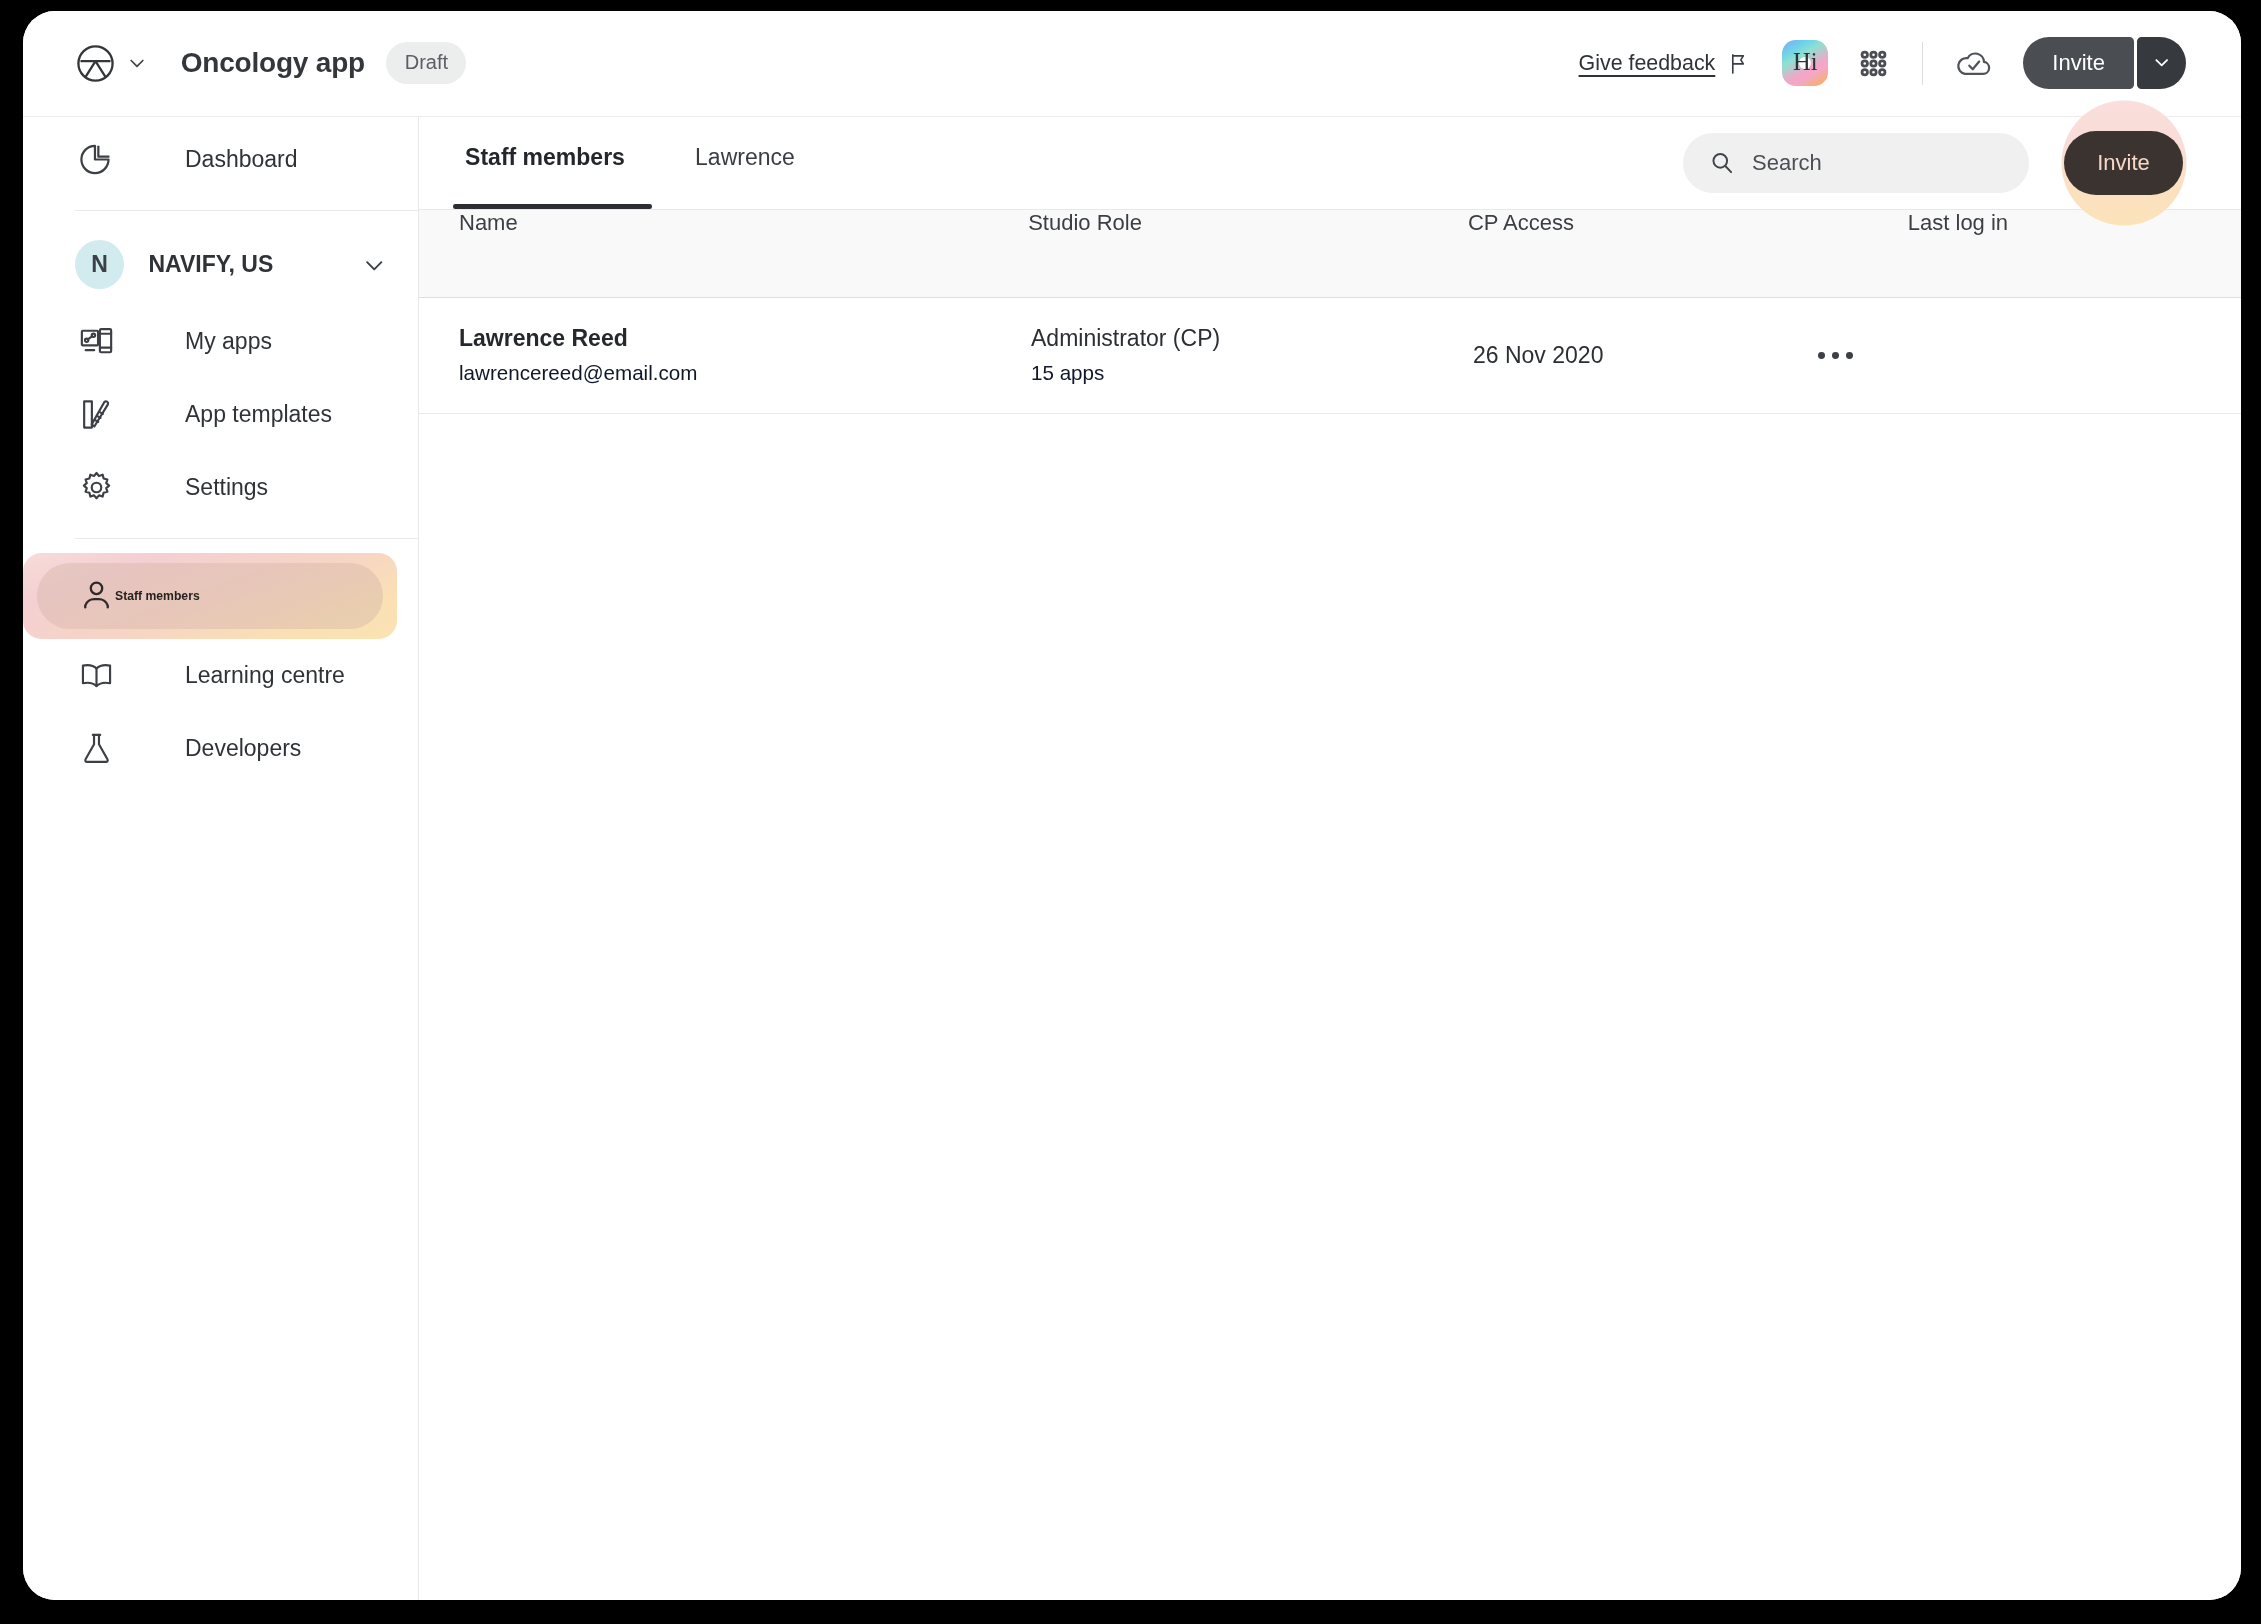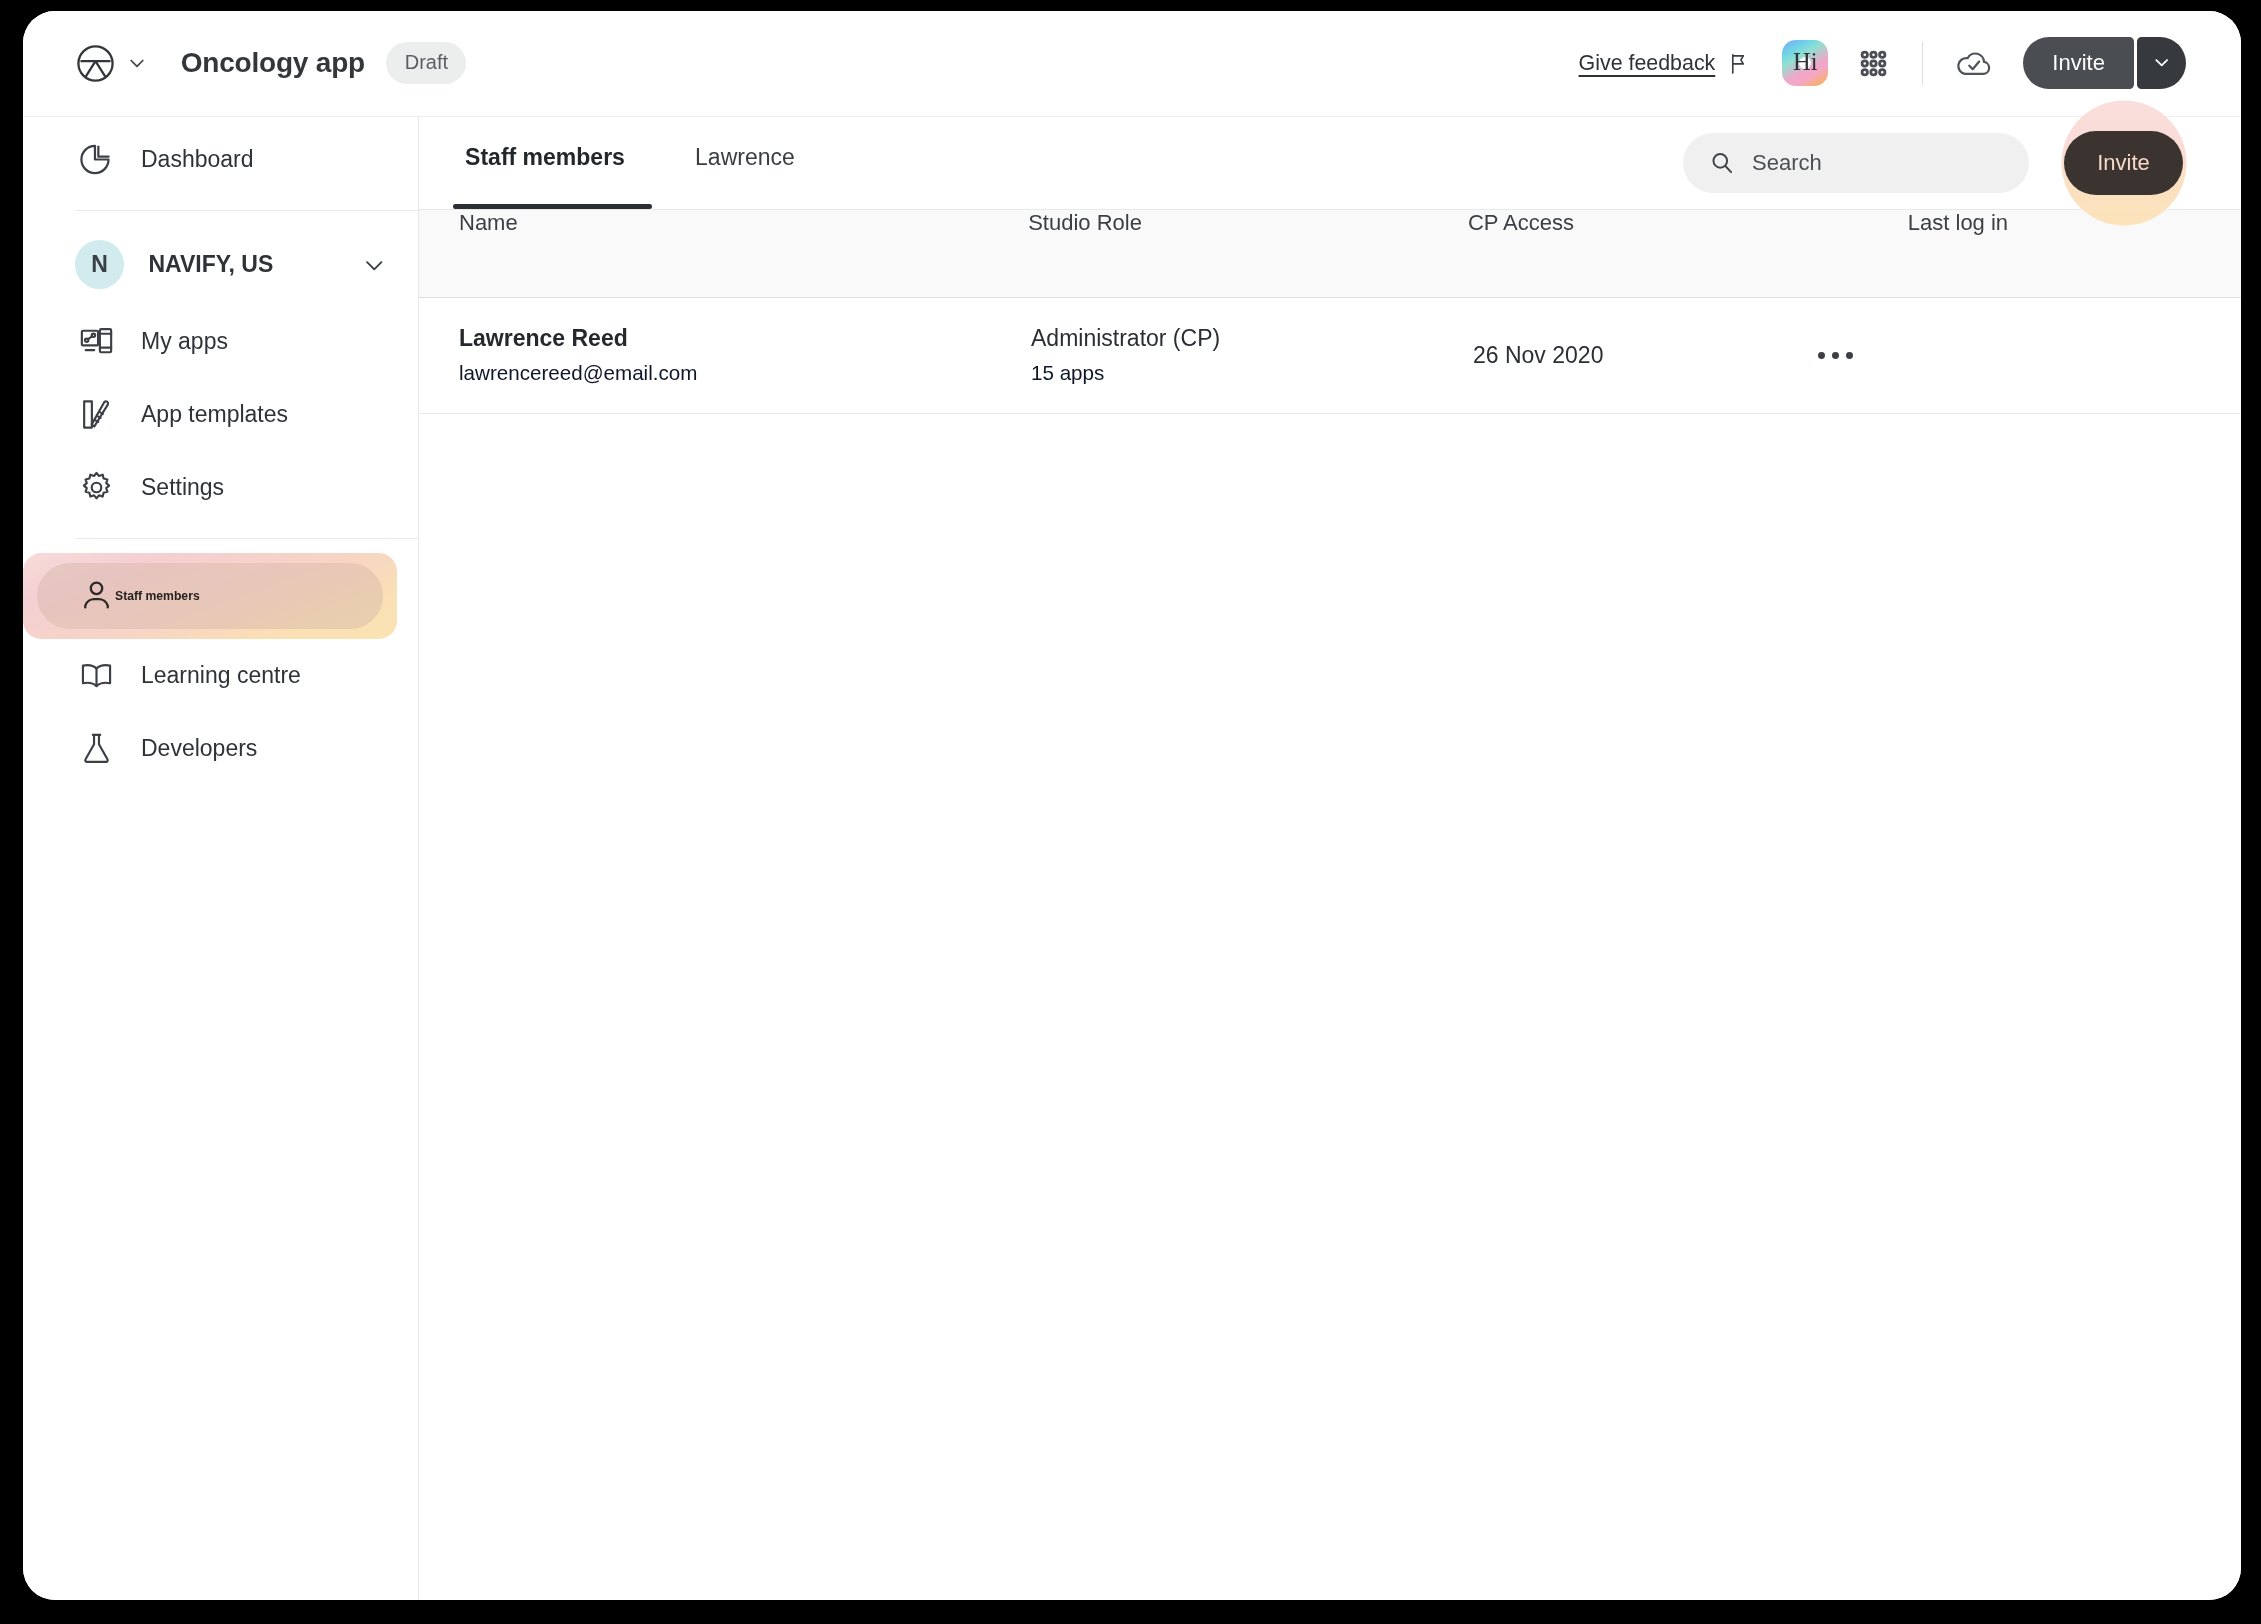--- a/index.html
+++ b/index.html
@@ -152,20 +152,21 @@
     padding-top: 6.1px;
   }
 
   .nav-item {
     display: flex;
     align-items: center;
     height: 73px;
     padding-left: 55px;
     cursor: pointer;
     position: relative;
+    gap: 44px;
   }
   .nav-item .nav-ic {
     width: 37px; height: 37px;
     flex: 0 0 37px;
     color: #3c4046;
   }
   .nav-item .nav-label {
     margin-left: 26px;
     font-size: 23px;
     color: #2f3338;

